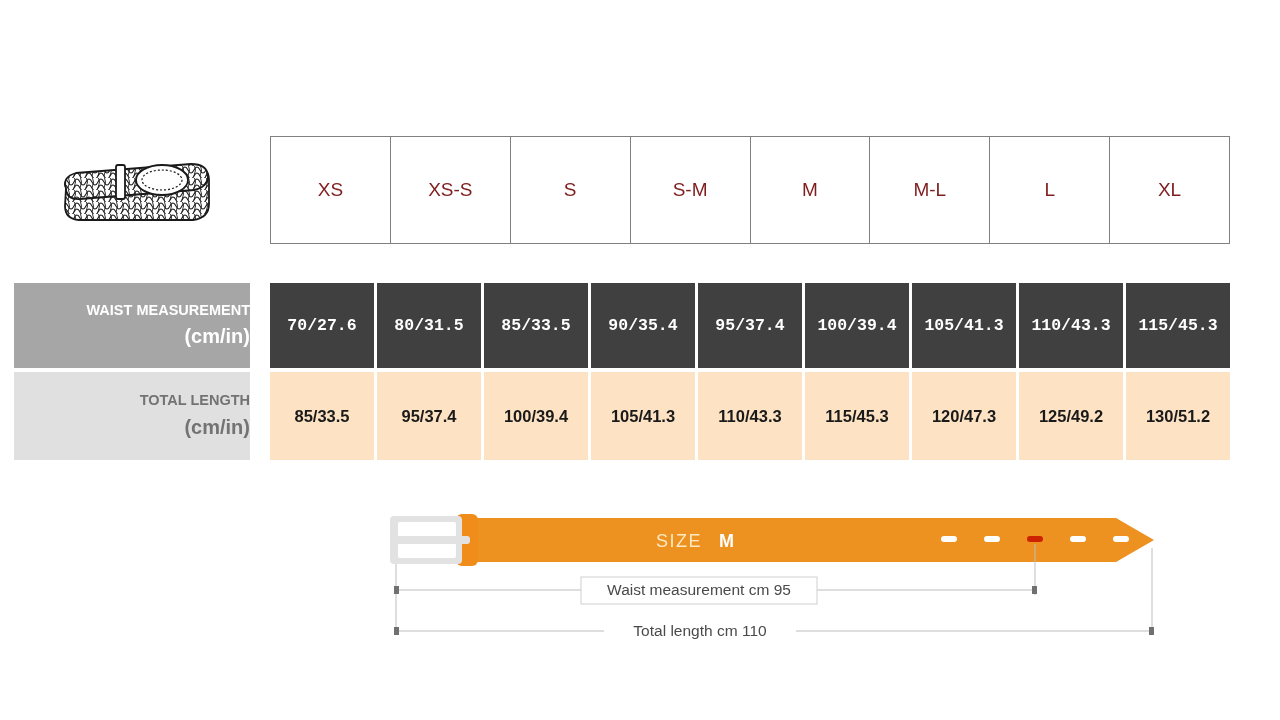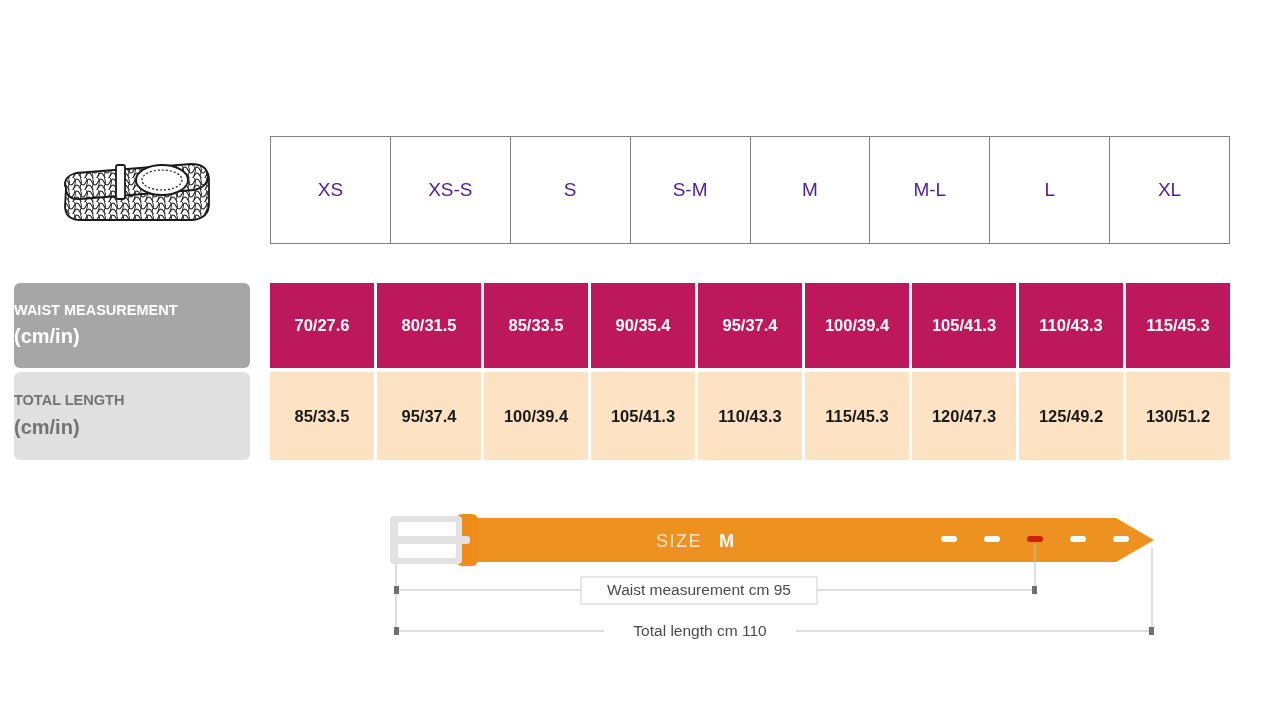--- a/index.html
+++ b/index.html
@@ -34,21 +34,21 @@
     display: flex;
   }
   .hdr-cell {
     flex: 1 1 0;
     border: 1px solid #808080;
     margin-left: -1px;
     display: flex;
     align-items: center;
     justify-content: center;
     font-size: 19px;
-    color: #4c1d95;
+    color: #7f1d1d;
     background: #ffffff;
     box-sizing: border-box;
   }
   .hdr-cell:first-child { margin-left: 0; }
 
   
   .meas-row {
     position: absolute;
     left: 14px;
     width: 1216px;
@@ -56,28 +56,27 @@
     align-items: stretch;
   }
   #row-waist  { top: 283px; height: 85px; }
   #row-length { top: 372px; height: 88px; }
 
   .row-label {
     width: 236px;
     flex: 0 0 236px;
     display: flex;
     flex-direction: column;
-    align-items: flex-start;
+    align-items: flex-end;
     justify-content: center;
     text-align: center;
     font-weight: bold;
     font-size: 14.5px;
     line-height: 1.55;
     box-sizing: border-box;
-    border-radius: 6px;
   }
   #row-waist .row-label {
     background: #a6a6a6;
     color: #ffffff;
   }
   #row-length .row-label {
     background: #e0e0e0;
     color: #737373;
   }
   .row-label .sub { font-size: 20px; }
@@ -92,22 +91,23 @@
   .val-cell {
     flex: 1 1 0;
     display: flex;
     align-items: center;
     justify-content: center;
     font-weight: bold;
     font-size: 16.5px;
     box-sizing: border-box;
   }
   #row-waist .val-cell {
-    background: #be185d;
+    background: #404040;
     color: #ffffff;
+    font-family: Liberation Mono, monospace;
   }
   #row-length .val-cell {
     background: #fde3c4;
     color: #1a1a1a;
   }
 
   
   #belt-diagram {
     position: absolute;
     left: 376px;

